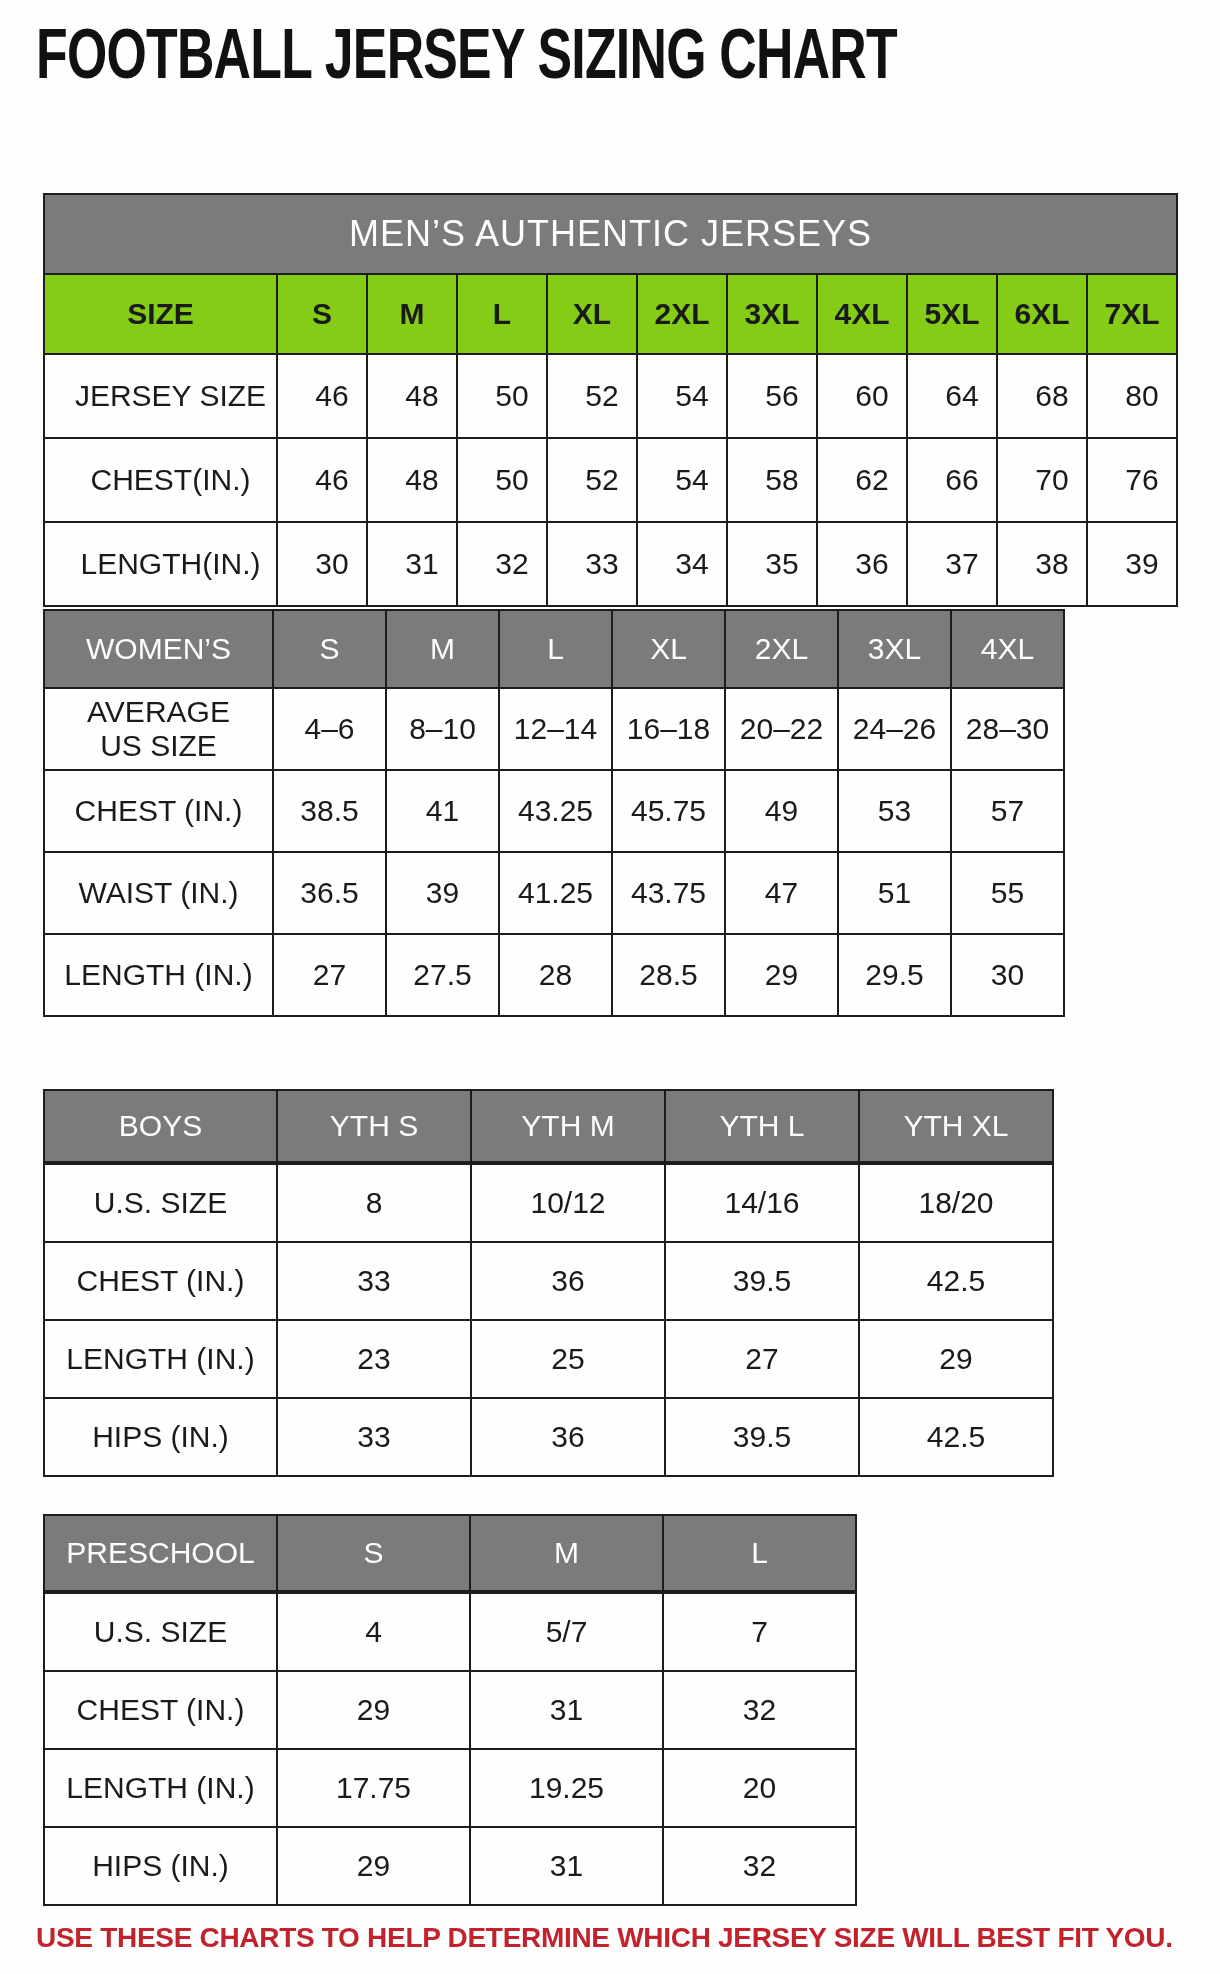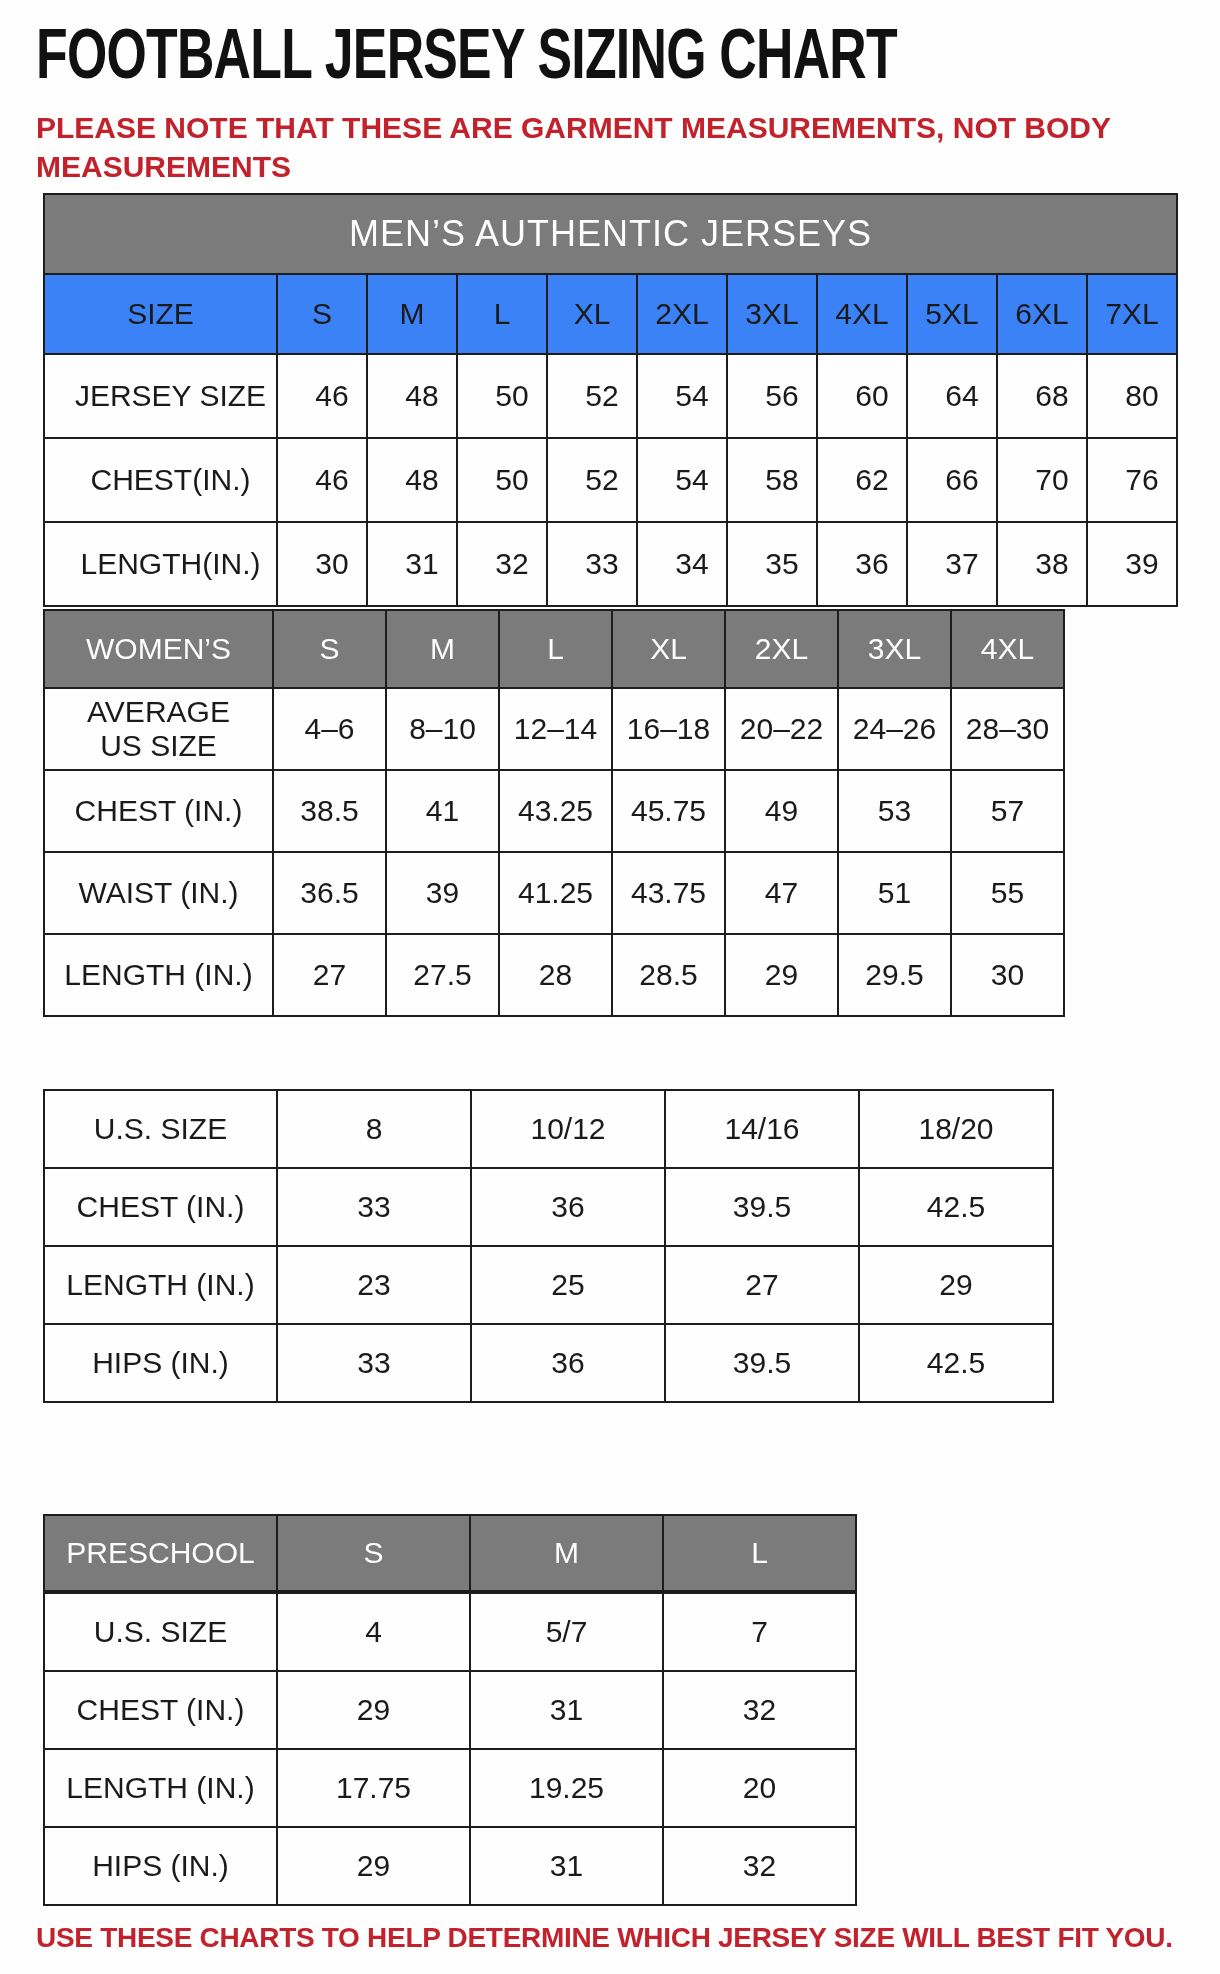--- a/index.html
+++ b/index.html
@@ -32,21 +32,21 @@
   table { border-collapse:collapse; table-layout:fixed; }
   td {
     border:2px solid #1d1d1d; text-align:center; vertical-align:middle;
     font-size:30px; color:#1a1a1a; padding:0 4px; overflow:hidden;
   }
   td.banner {
     background:var(--gray,#7b7b7b); color:#fdfdfd;
     font-size:36px; letter-spacing:1px; height:78px;
   }
   tr.header-row.gray td { background:var(--gray,#7b7b7b); color:#fdfdfd; }
-  tr.header-row.plain td { background:#3b82f6; color:#1a1a1a; }
+  tr.header-row.plain td { background:#84cc16; color:#1a1a1a;font-weight:bold; }
   td.label { white-space:pre-line; line-height:34px; }
 
   [data-table="mens"]      col.c0 { width:233px; } [data-table="mens"]      col.c { width:90px;  }
   [data-table="womens"]    col.c0 { width:229px; } [data-table="womens"]    col.c { width:113px; }
   [data-table="boys"]      col.c0 { width:233px; } [data-table="boys"]      col.c { width:194px; }
   [data-table="preschool"] col.c0 { width:233px; } [data-table="preschool"] col.c { width:193px; }
 
   [data-table="mens"]      tr.header-row td { height:78px; }
   [data-table="mens"]      tr.body-row td   { height:82px;padding-left:24px; }
   [data-table="womens"]    tr.header-row td { height:76px; }
@@ -54,21 +54,20 @@
   [data-table="boys"]      tr.header-row td { height:70px; border-bottom-width:4px; }
   [data-table="boys"]      tr.body-row td   { height:76px; }
   [data-table="preschool"] tr.header-row td { height:74px; border-bottom-width:4px; }
   [data-table="preschool"] tr.body-row td   { height:76px; }
 </style>
 </head>
 <body>
 
 <div class="page">
   <h1 class="title">FOOTBALL JERSEY SIZING CHART</h1>
-  <p class="note">PLEASE NOTE THAT THESE ARE GARMENT MEASUREMENTS, NOT BODY MEASUREMENTS</p>
 
   <div class="tablewrap" id="t-mens" data-table="mens">
       <table>
         <colgroup>
           <col class="c0">
           <col class="c">
           <col class="c">
           <col class="c">
           <col class="c">
           <col class="c">
@@ -207,20 +206,27 @@
   <div class="tablewrap" id="t-boys" data-table="boys">
       <table>
         <colgroup>
           <col class="c0">
           <col class="c">
           <col class="c">
           <col class="c">
           <col class="c">
         </colgroup>
         <tbody>
+          <tr class="header-row gray">
+            <td class="label">BOYS</td>
+            <td>YTH S</td>
+            <td>YTH M</td>
+            <td>YTH L</td>
+            <td>YTH XL</td>
+          </tr>
           <tr class="body-row">
             <td class="label">U.S. SIZE</td>
             <td>8</td>
             <td>10/12</td>
             <td>14/16</td>
             <td>18/20</td>
           </tr>
           <tr class="body-row">
             <td class="label">CHEST (IN.)</td>
             <td>33</td>

